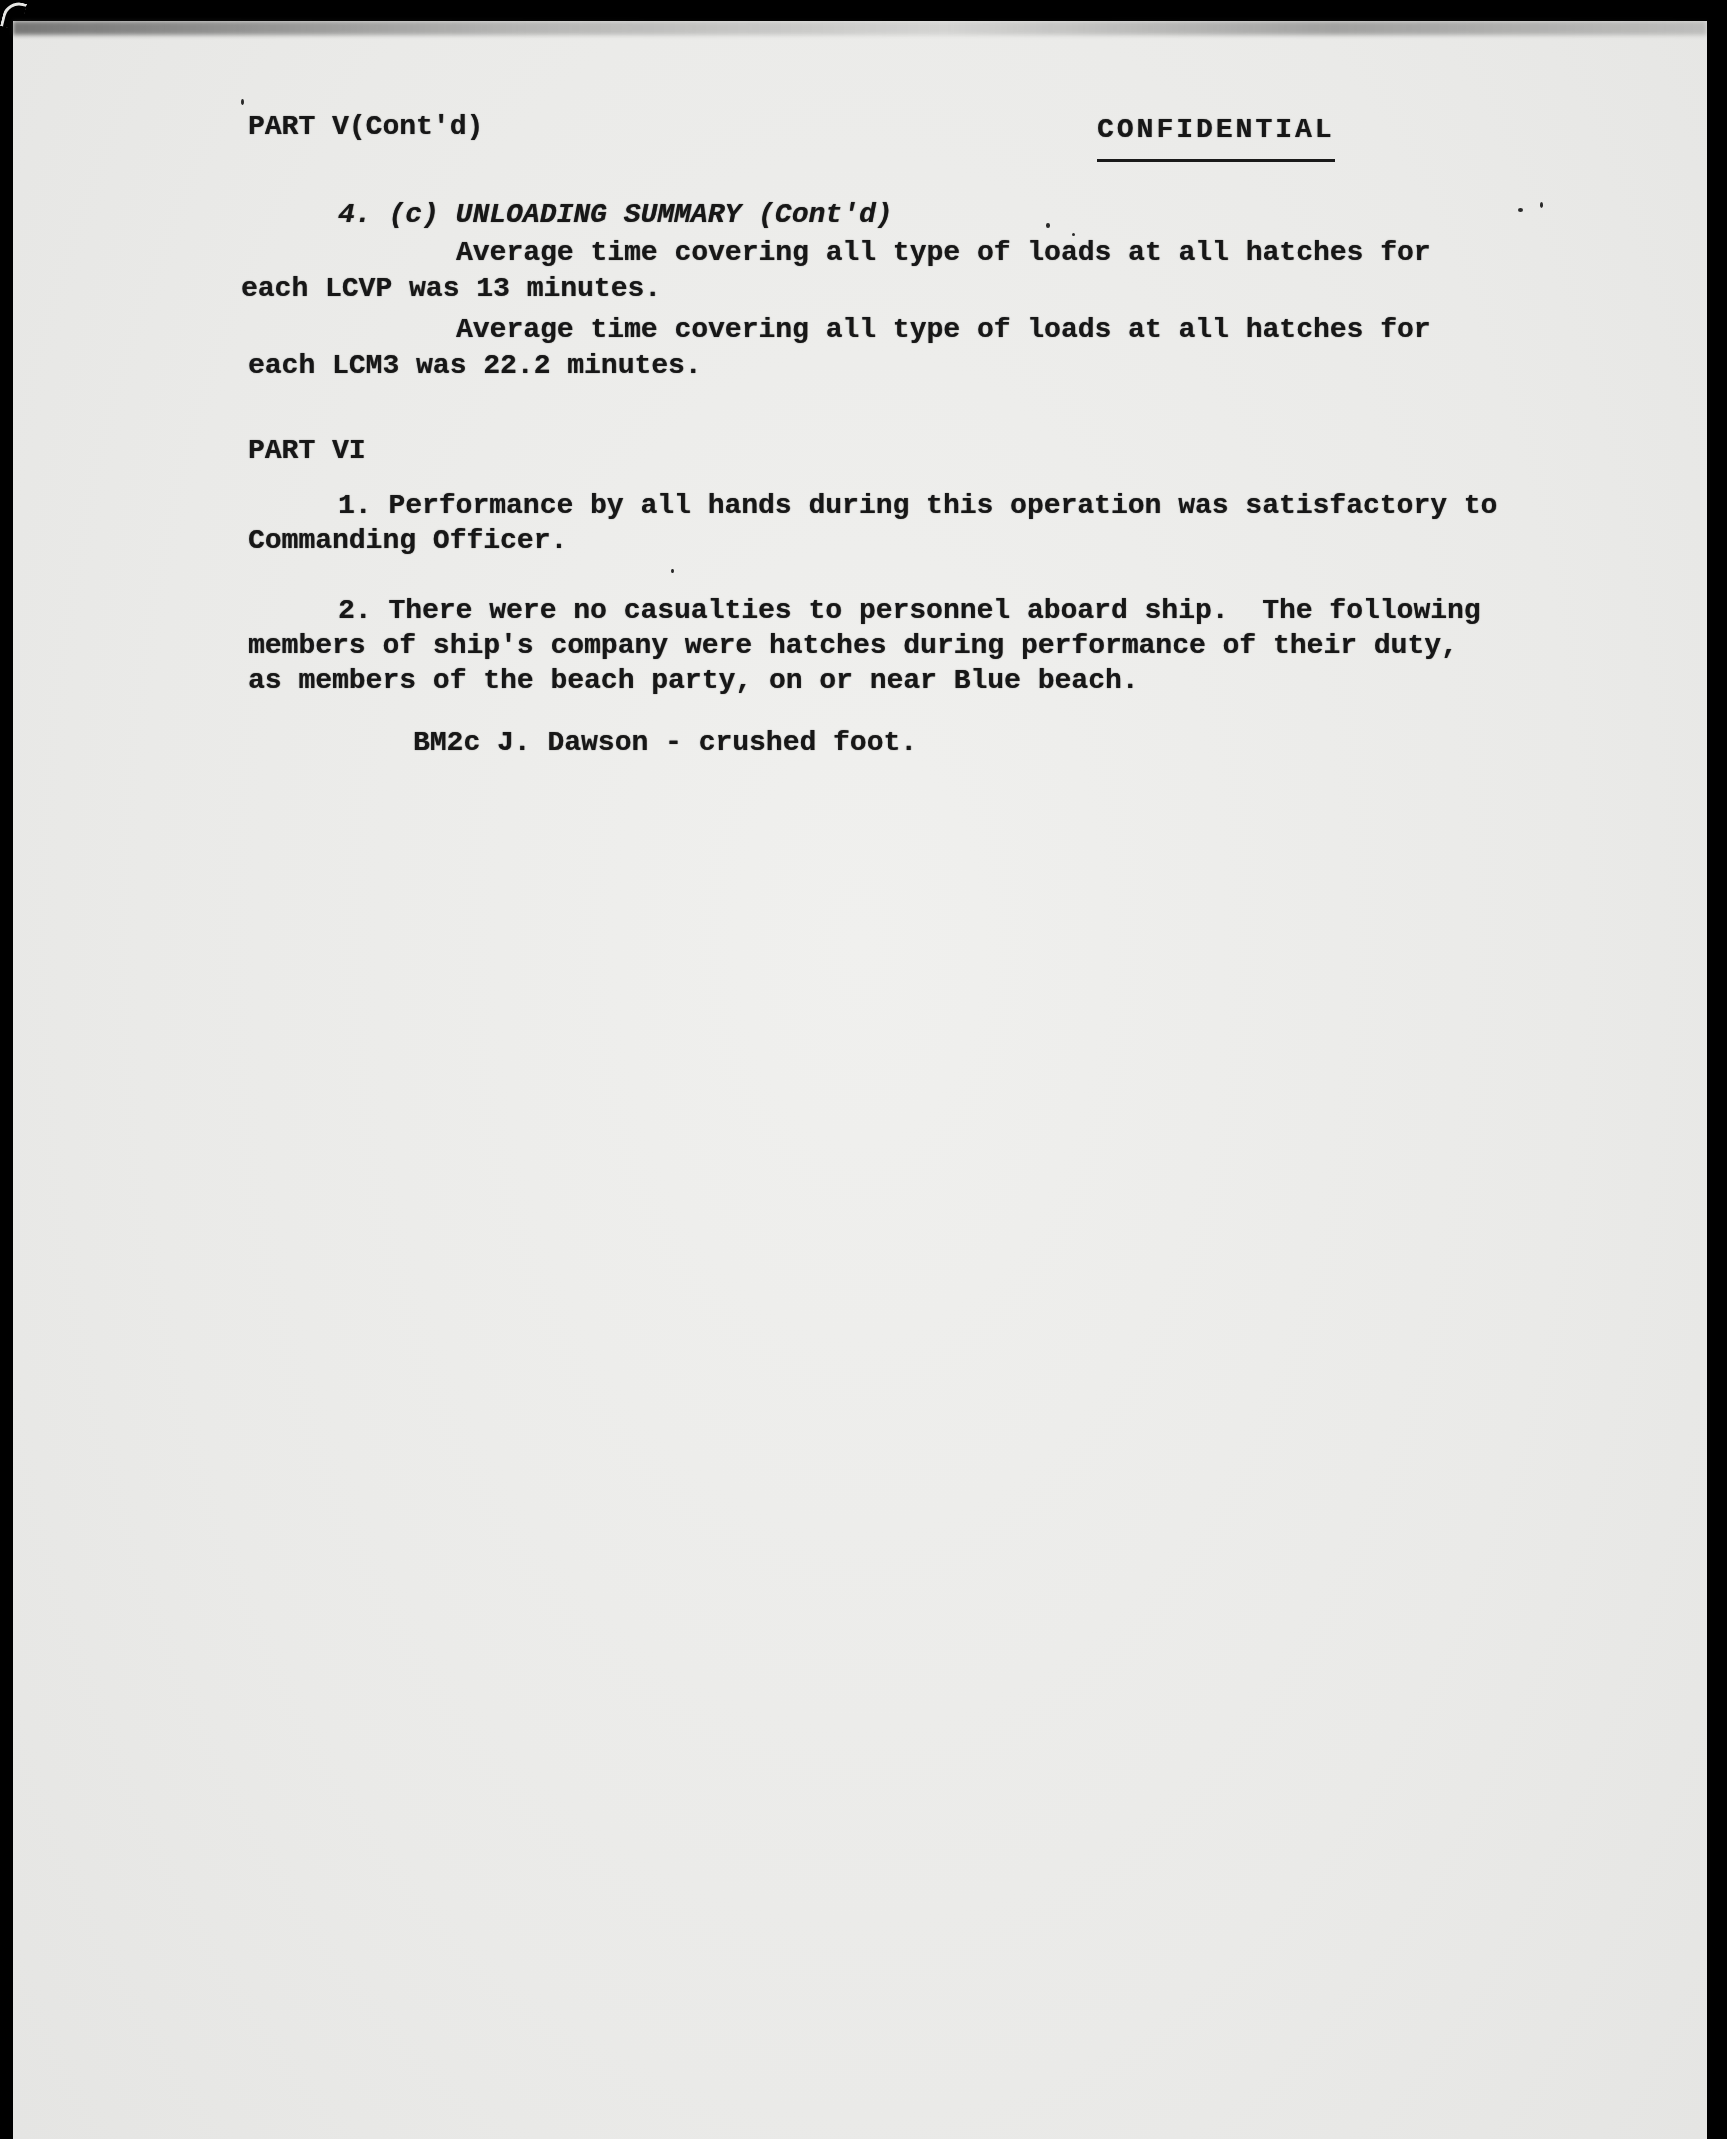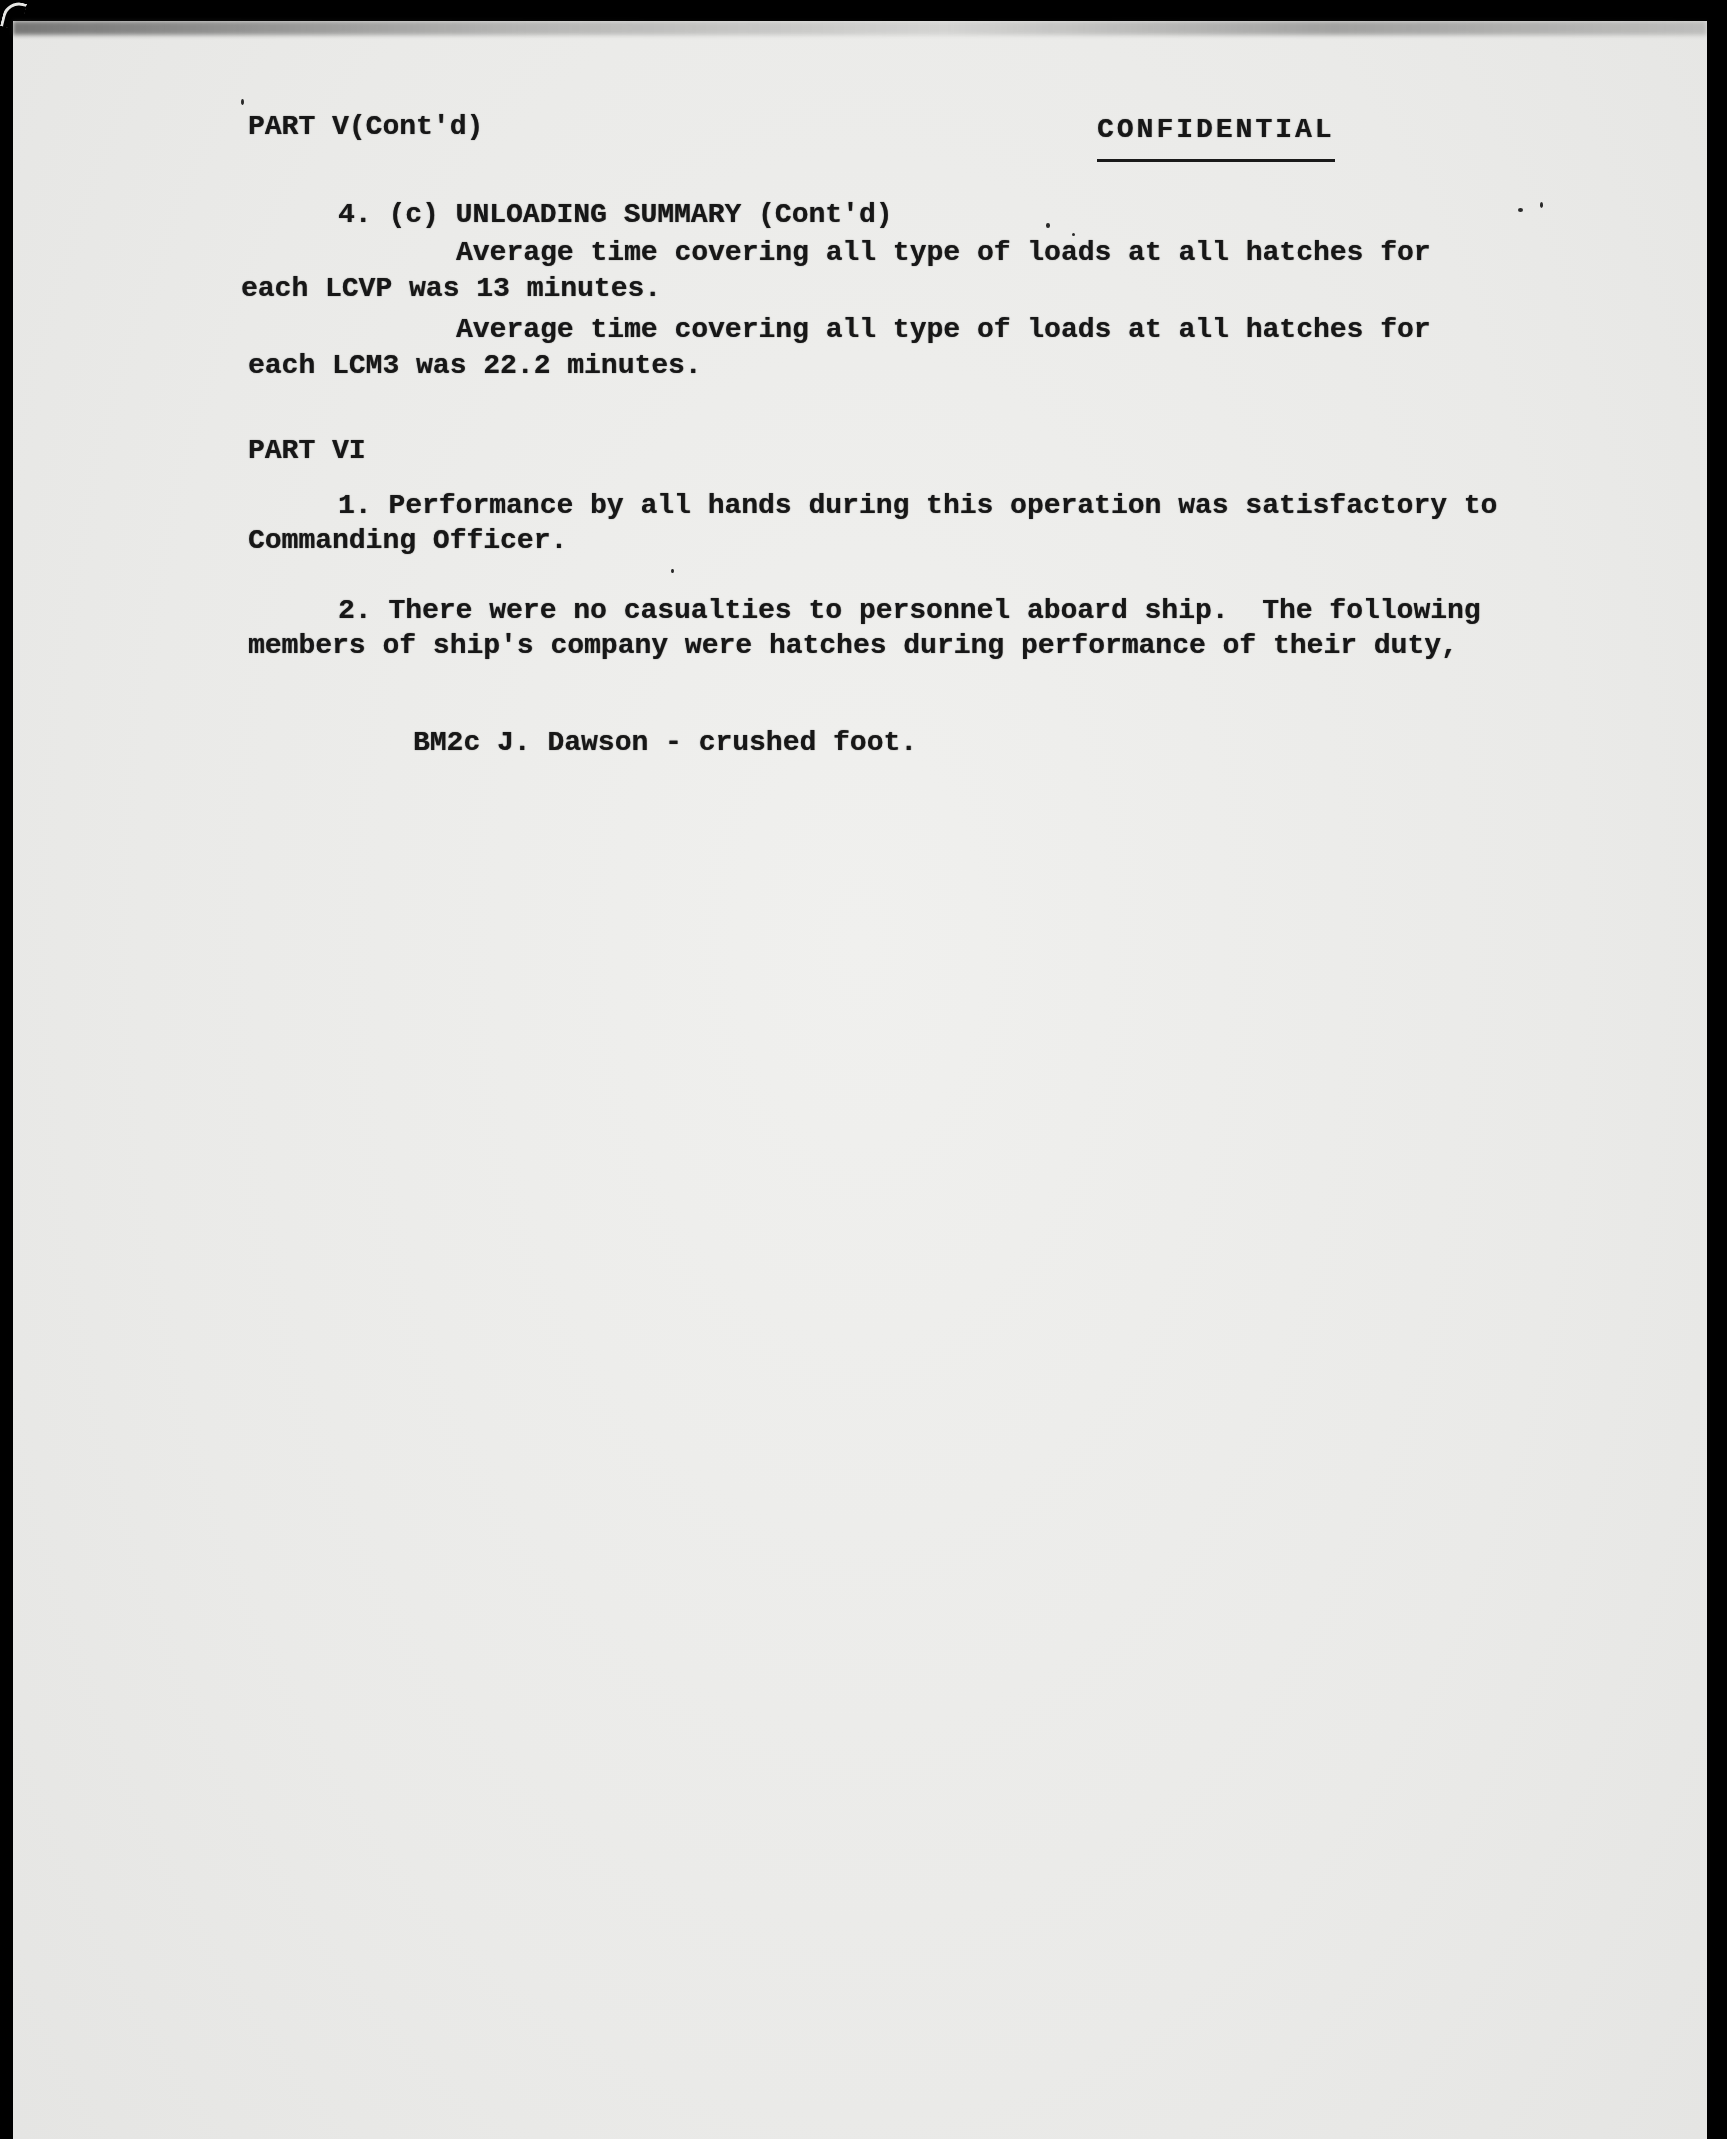--- a/index.html
+++ b/index.html
@@ -56,33 +56,34 @@
 <div id="canvas">
 
   <div class="paper"></div>
   <div class="top-smudge"></div>
 
   <div class="corner-hook"></div>
 
   <div class="tw" style="left:248px;top:112px;text-align:center;">PART V(Cont'd)</div>
   <div class="tw underlined" style="left:1097px;top:115px;">CONFIDENTIAL</div>
 
-  <div class="tw" style="left:338px;top:200px;">4. (c) UNLOADING SUMMARY (Cont'd)</div>
+  <div class="tw" style="left:338px;top:200px;font-style:italic;">4. (c) UNLOADING SUMMARY (Cont'd)</div>
   <div class="tw" style="left:456px;top:238px;">Average time covering all type of loads at all hatches for</div>
   <div class="tw" style="left:241px;top:274px;">each LCVP was 13 minutes.</div>
   <div class="tw" style="left:456px;top:315px;">Average time covering all type of loads at all hatches for</div>
   <div class="tw" style="left:248px;top:351px;">each LCM3 was 22.2 minutes.</div>
 
   <div class="tw" style="left:248px;top:436px;">PART VI</div>
 
   <div class="tw" style="left:338px;top:491px;">1. Performance by all hands during this operation was satisfactory to</div>
   <div class="tw" style="left:248px;top:526px;">Commanding Officer.</div>
 
   <div class="tw" style="left:338px;top:596px;">2. There were no casualties to personnel aboard ship.  The following</div>
   <div class="tw" style="left:248px;top:631px;">members of ship's company were hatches during performance of their duty,</div>
+  <div class="tw" style="left:248px;top:666px;">as members of the beach party, on or near Blue beach.</div>
 
   <div class="tw" style="left:413px;top:728px;">BM2c J. Dawson - crushed foot.</div>
 
   <div class="tw" style="left:877px;top:2139px;">- 10 -</div>
 
   <div class="speck" style="left:1046px;top:223px;width:3.9px;height:4.7px;"></div>
   <div class="speck" style="left:1072px;top:233px;width:3px;height:3px;"></div>
   <div class="speck" style="left:1518px;top:208px;width:5.1px;height:4.3px;"></div>
   <div class="speck" style="left:1540px;top:202px;width:3px;height:5.6px;"></div>
   <div class="speck" style="left:241px;top:99px;width:2.6px;height:6px;"></div>

